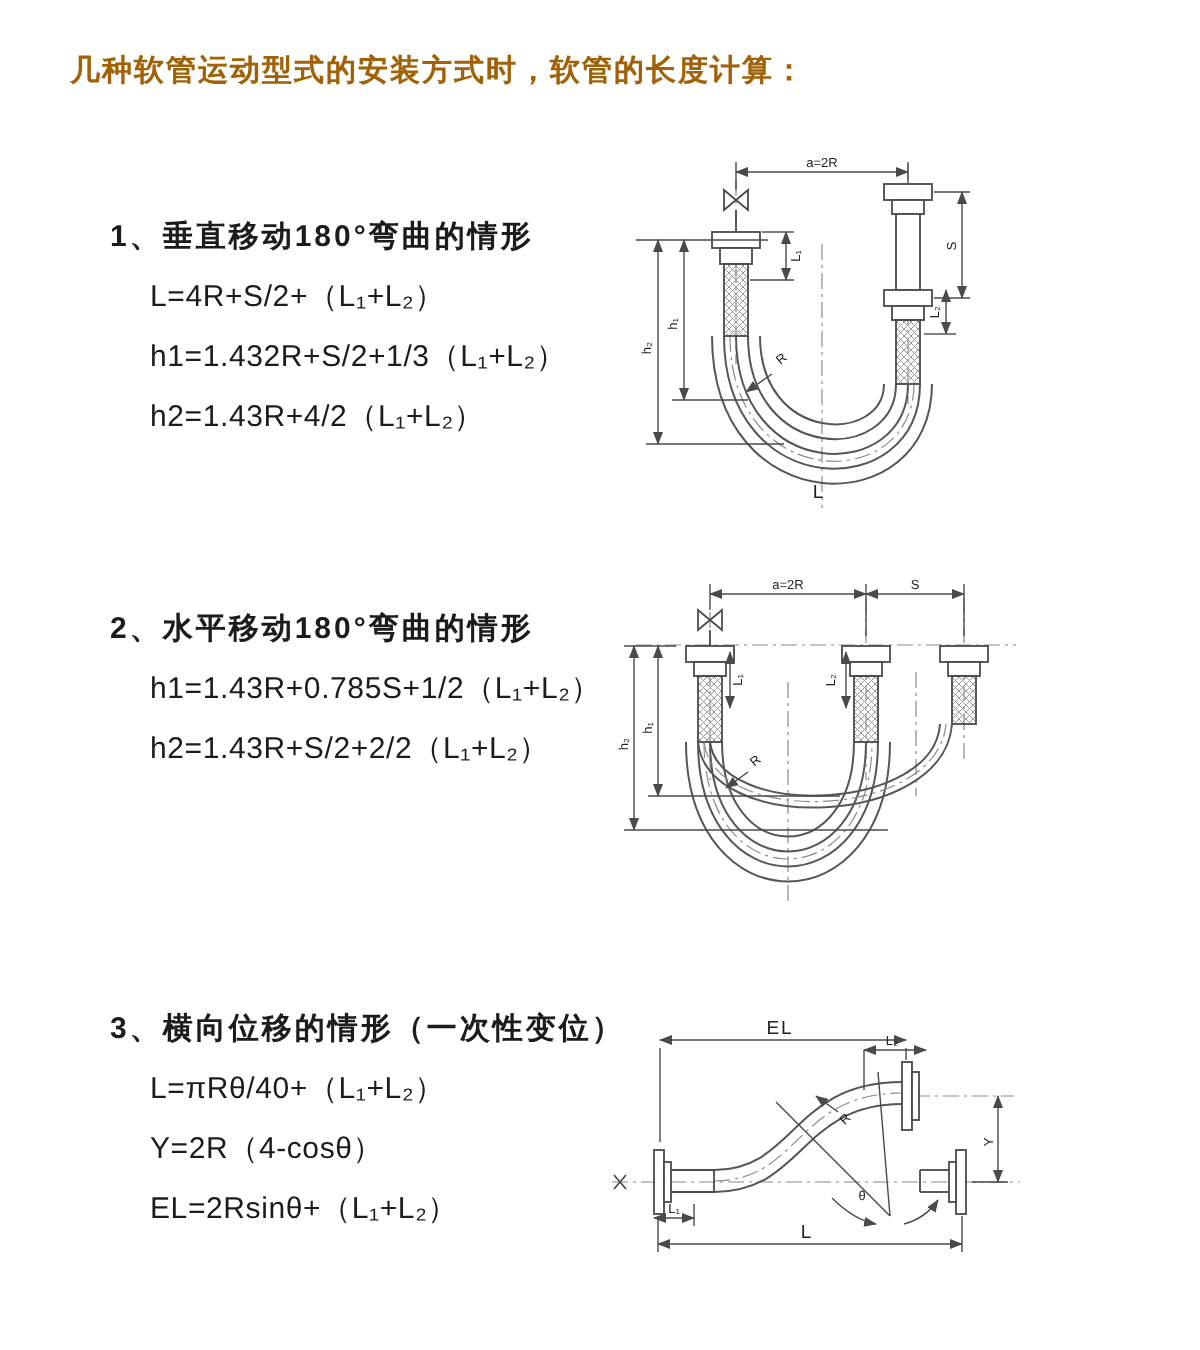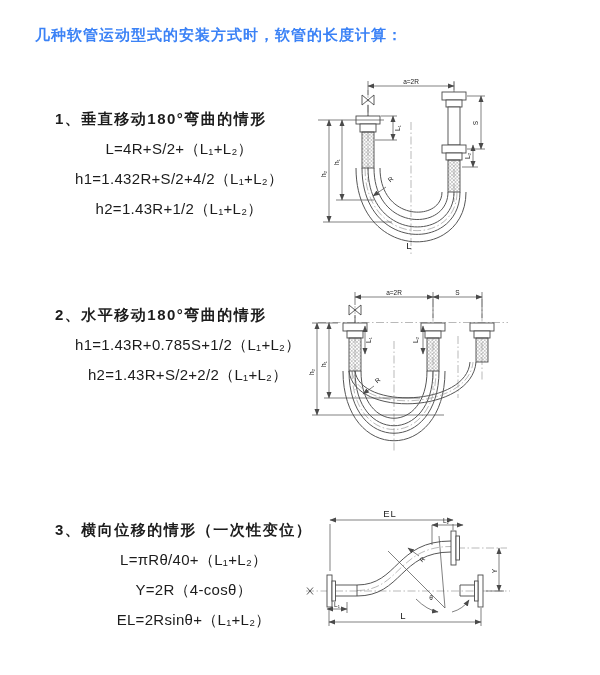--- a/index.html
+++ b/index.html
@@ -3,59 +3,59 @@
 <meta charset="utf-8">
 <style>
   html,body{margin:0;padding:0;}
   body{
     width:600px;height:675px;position:relative;background:#ffffff;
     font-family:"Liberation Sans","DejaVu Sans",sans-serif;color:#1c1c1c;
     overflow:hidden;
   }
   .page-title{
     position:absolute;left:35px;top:26px;font-size:15px;font-weight:bold;
-    letter-spacing:1px;color:#3b82f6;
+    letter-spacing:1px;color:#a16207;
   }
   .sec{position:absolute;left:55px;}
   .sec-h{font-size:15px;font-weight:bold;letter-spacing:1.5px;line-height:30px;white-space:nowrap;}
-  .sec-f{margin-left:20px;text-align:center;}
+  .sec-f{margin-left:20px;}
   .f{font-size:15px;line-height:30px;letter-spacing:0.3px;white-space:nowrap;}
   .diag{position:absolute;}
   
   .thin{stroke:#4a4a4a;stroke-width:0.9;fill:none;}
   .fw{stroke:#4a4a4a;stroke-width:0.9;fill:#ffffff;}
   .dim{stroke:#4a4a4a;stroke-width:0.7;fill:none;}
   .cl{stroke:#8a8a8a;stroke-width:0.6;fill:none;stroke-dasharray:8 2.5 1.5 2.5;}
   .hose{stroke:#565656;stroke-width:1;fill:none;}
   .lb{fill:#222;font-size:6.5px;font-family:"Liberation Sans","DejaVu Sans",sans-serif;}
   .lb-big{fill:#222;font-size:9.5px;font-family:"Liberation Sans","DejaVu Sans",sans-serif;}
 </style>
 </head>
 <body>
 
 <div class="page-title">几种软管运动型式的安装方式时，软管的长度计算：</div>
 
 <div class="sec" style="top:104px">
   <div class="sec-h">1、垂直移动180°弯曲的情形</div>
   <div class="sec-f">
     <div class="f">L=4R+S/2+（L₁+L₂）</div>
-    <div class="f">h1=1.432R+S/2+4/2（L₁+L₂）</div>
-    <div class="f">h2=1.43R+1/2（L₁+L₂）</div>
+    <div class="f">h1=1.432R+S/2+1/3（L₁+L₂）</div>
+    <div class="f">h2=1.43R+4/2（L₁+L₂）</div>
   </div>
 </div>
 
 <div class="sec" style="top:300px">
   <div class="sec-h">2、水平移动180°弯曲的情形</div>
   <div class="sec-f">
     <div class="f">h1=1.43R+0.785S+1/2（L₁+L₂）</div>
     <div class="f">h2=1.43R+S/2+2/2（L₁+L₂）</div>
   </div>
 </div>
 
-<div class="sec" style="top:515px">
+<div class="sec" style="top:500px">
   <div class="sec-h">3、横向位移的情形（一次性变位）</div>
   <div class="sec-f">
     <div class="f">L=πRθ/40+（L₁+L₂）</div>
     <div class="f">Y=2R（4-cosθ）</div>
     <div class="f">EL=2Rsinθ+（L₁+L₂）</div>
   </div>
 </div>
 
 <svg class="diag" style="left:312px;top:70px" width="272" height="188" viewBox="0 0 272 188">
   <defs>

